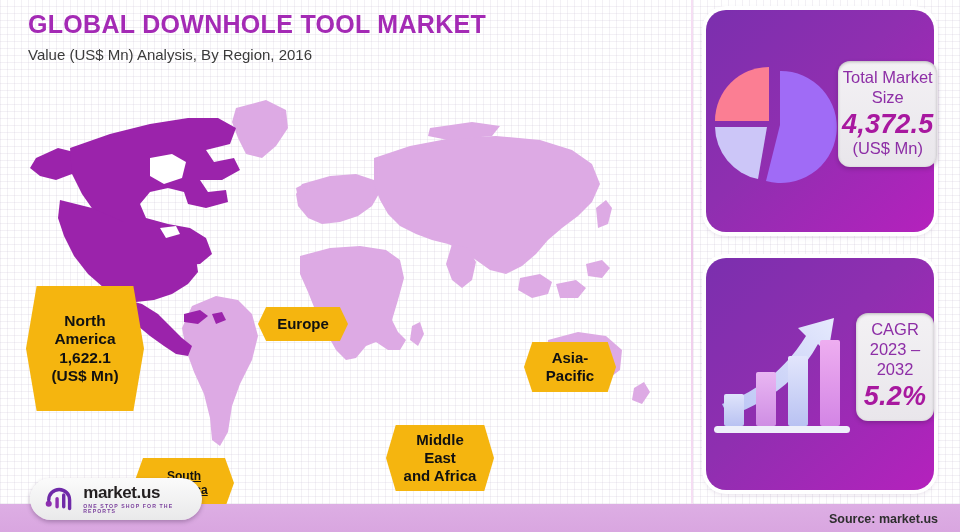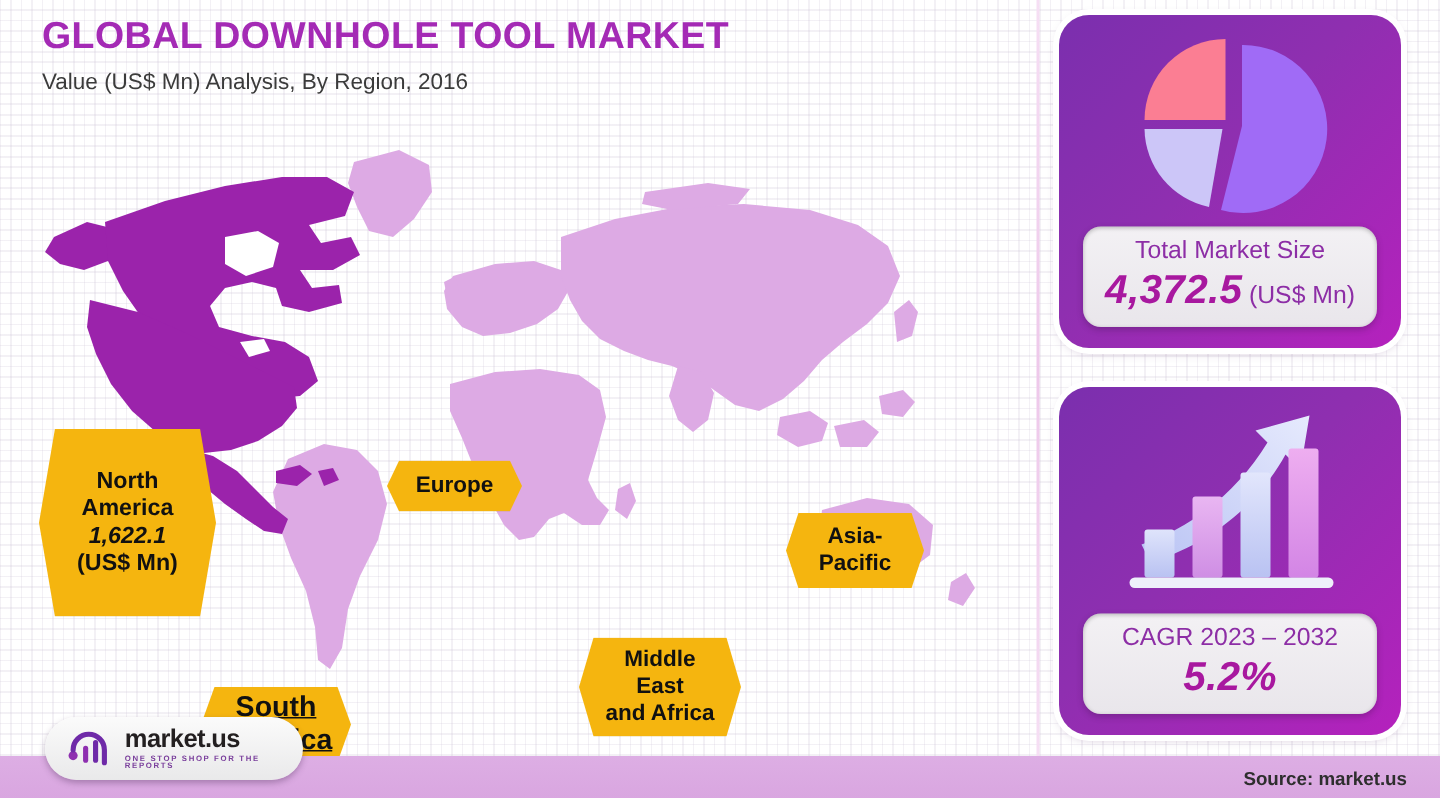--- a/index.html
+++ b/index.html
@@ -45,36 +45,36 @@
     font-weight:bold;
     text-align:center;
     line-height:1.18;
     display:flex;align-items:center;justify-content:center;
     clip-path:polygon(0% 50%, 9% 0%, 91% 0%, 100% 50%, 91% 100%, 9% 100%);
     filter:drop-shadow(2px 3px 2px rgba(60,40,10,.38));
     padding:0 4px;
     box-sizing:border-box;
   }
   .hex span{display:block;}
-  .hex .val{font-style:italic;}
+  .hex .val{}
 
   #hex-na{left:26px;top:198px;width:118px;height:125px;font-size:15.5px;}
   #hex-eu{left:258px;top:219px;width:90px;height:34px;font-size:15px;}
   #hex-mea{left:386px;top:289px;width:108px;height:66px;font-size:15px;margin-top:48px;}
   #hex-ap{left:524px;top:254px;width:92px;height:50px;font-size:15px;}
-  #hex-sa{left:134px;top:370px;width:100px;height:50px;font-size:19px;text-decoration:underline;}
+  #hex-sa{left:134px;top:370px;width:100px;height:50px;font-size:12px;text-decoration:underline;}
 
   
   .card{
     position:absolute;left:706px;width:228px;
     border-radius:20px;
     background:linear-gradient(135deg,#7b2fae 0%,#8f2fb0 45%,#b521bd 100%);
     box-shadow:0 0 0 4px #ffffff, 0 2px 7px rgba(90,40,110,.35);
     box-sizing:border-box;
-    display:flex;flex-direction:column;align-items:center;
+    display:flex;flex-direction:row;align-items:center;
   }
   #card-size{top:10px;height:222px;}
   #card-cagr{top:258px;height:232px;}
 
   .card-icon{flex:1;display:flex;align-items:center;justify-content:center;width:100%;}
   .card-stat{
     width:196px;margin:0 auto 14px auto;
     background:linear-gradient(180deg,#f3f1f4,#e9e6eb);
     border-radius:12px;
     box-shadow:0 1px 3px rgba(0,0,0,.25) inset, 0 2px 4px rgba(60,20,70,.3);

